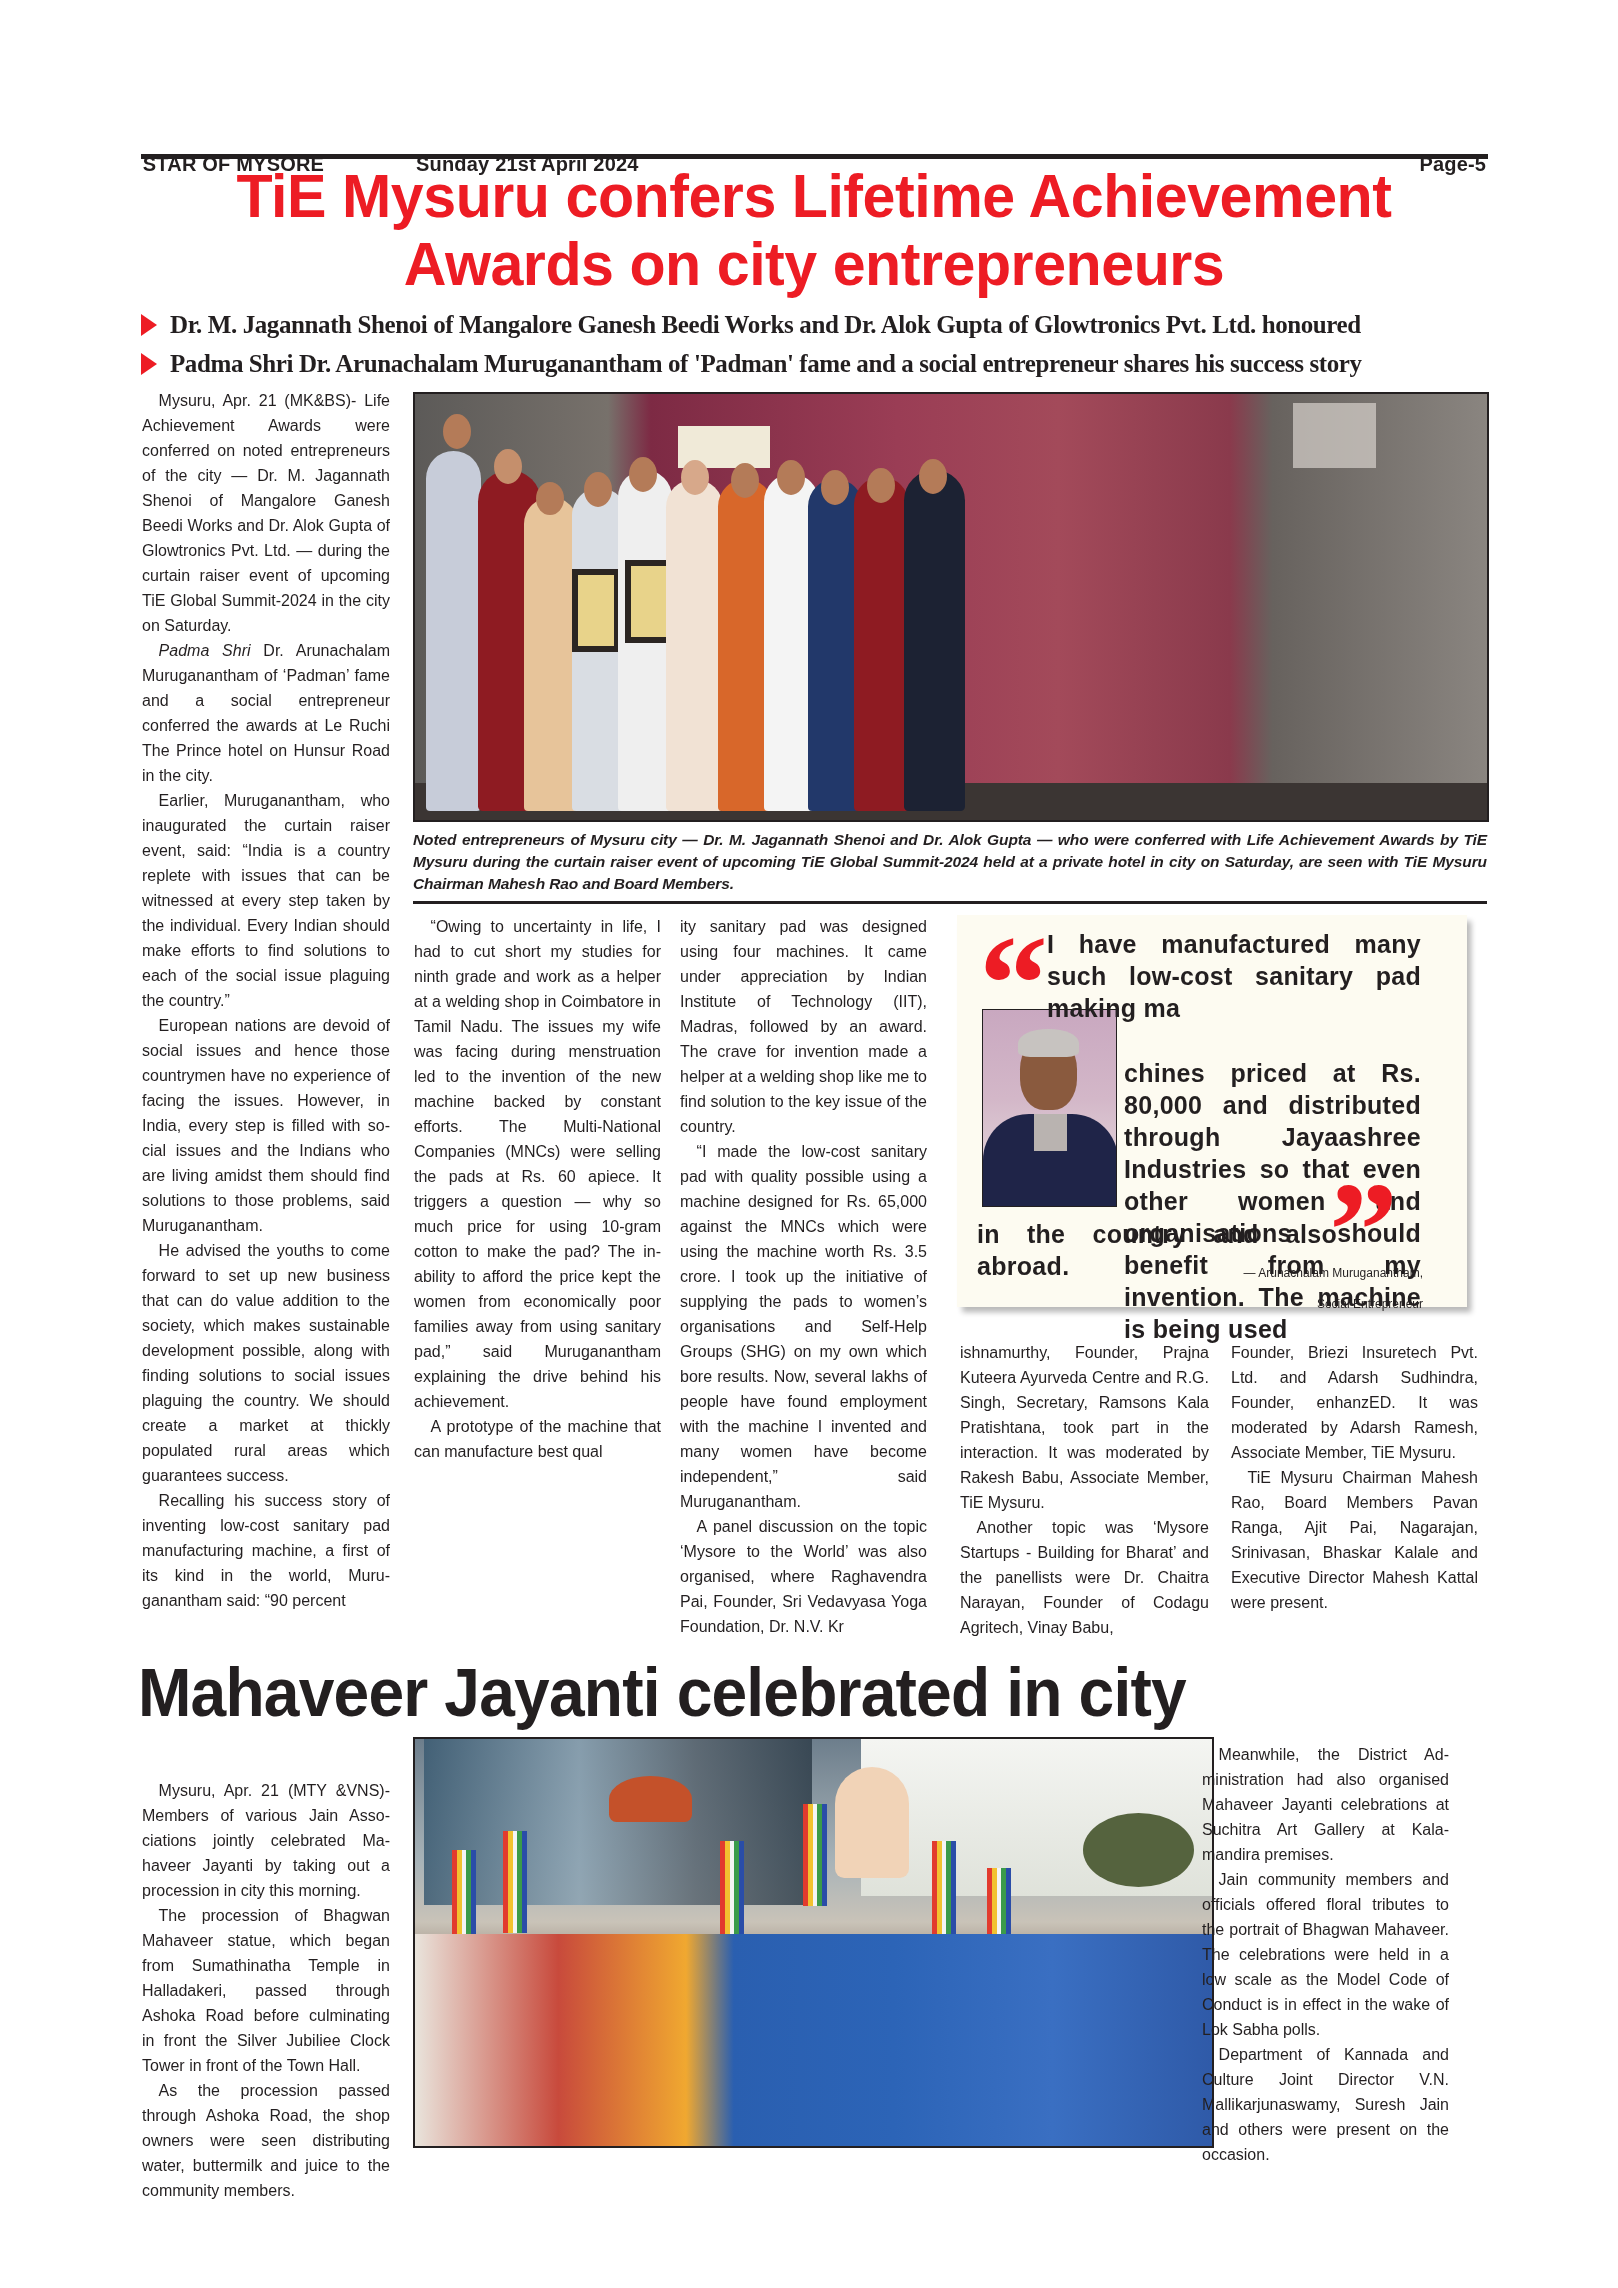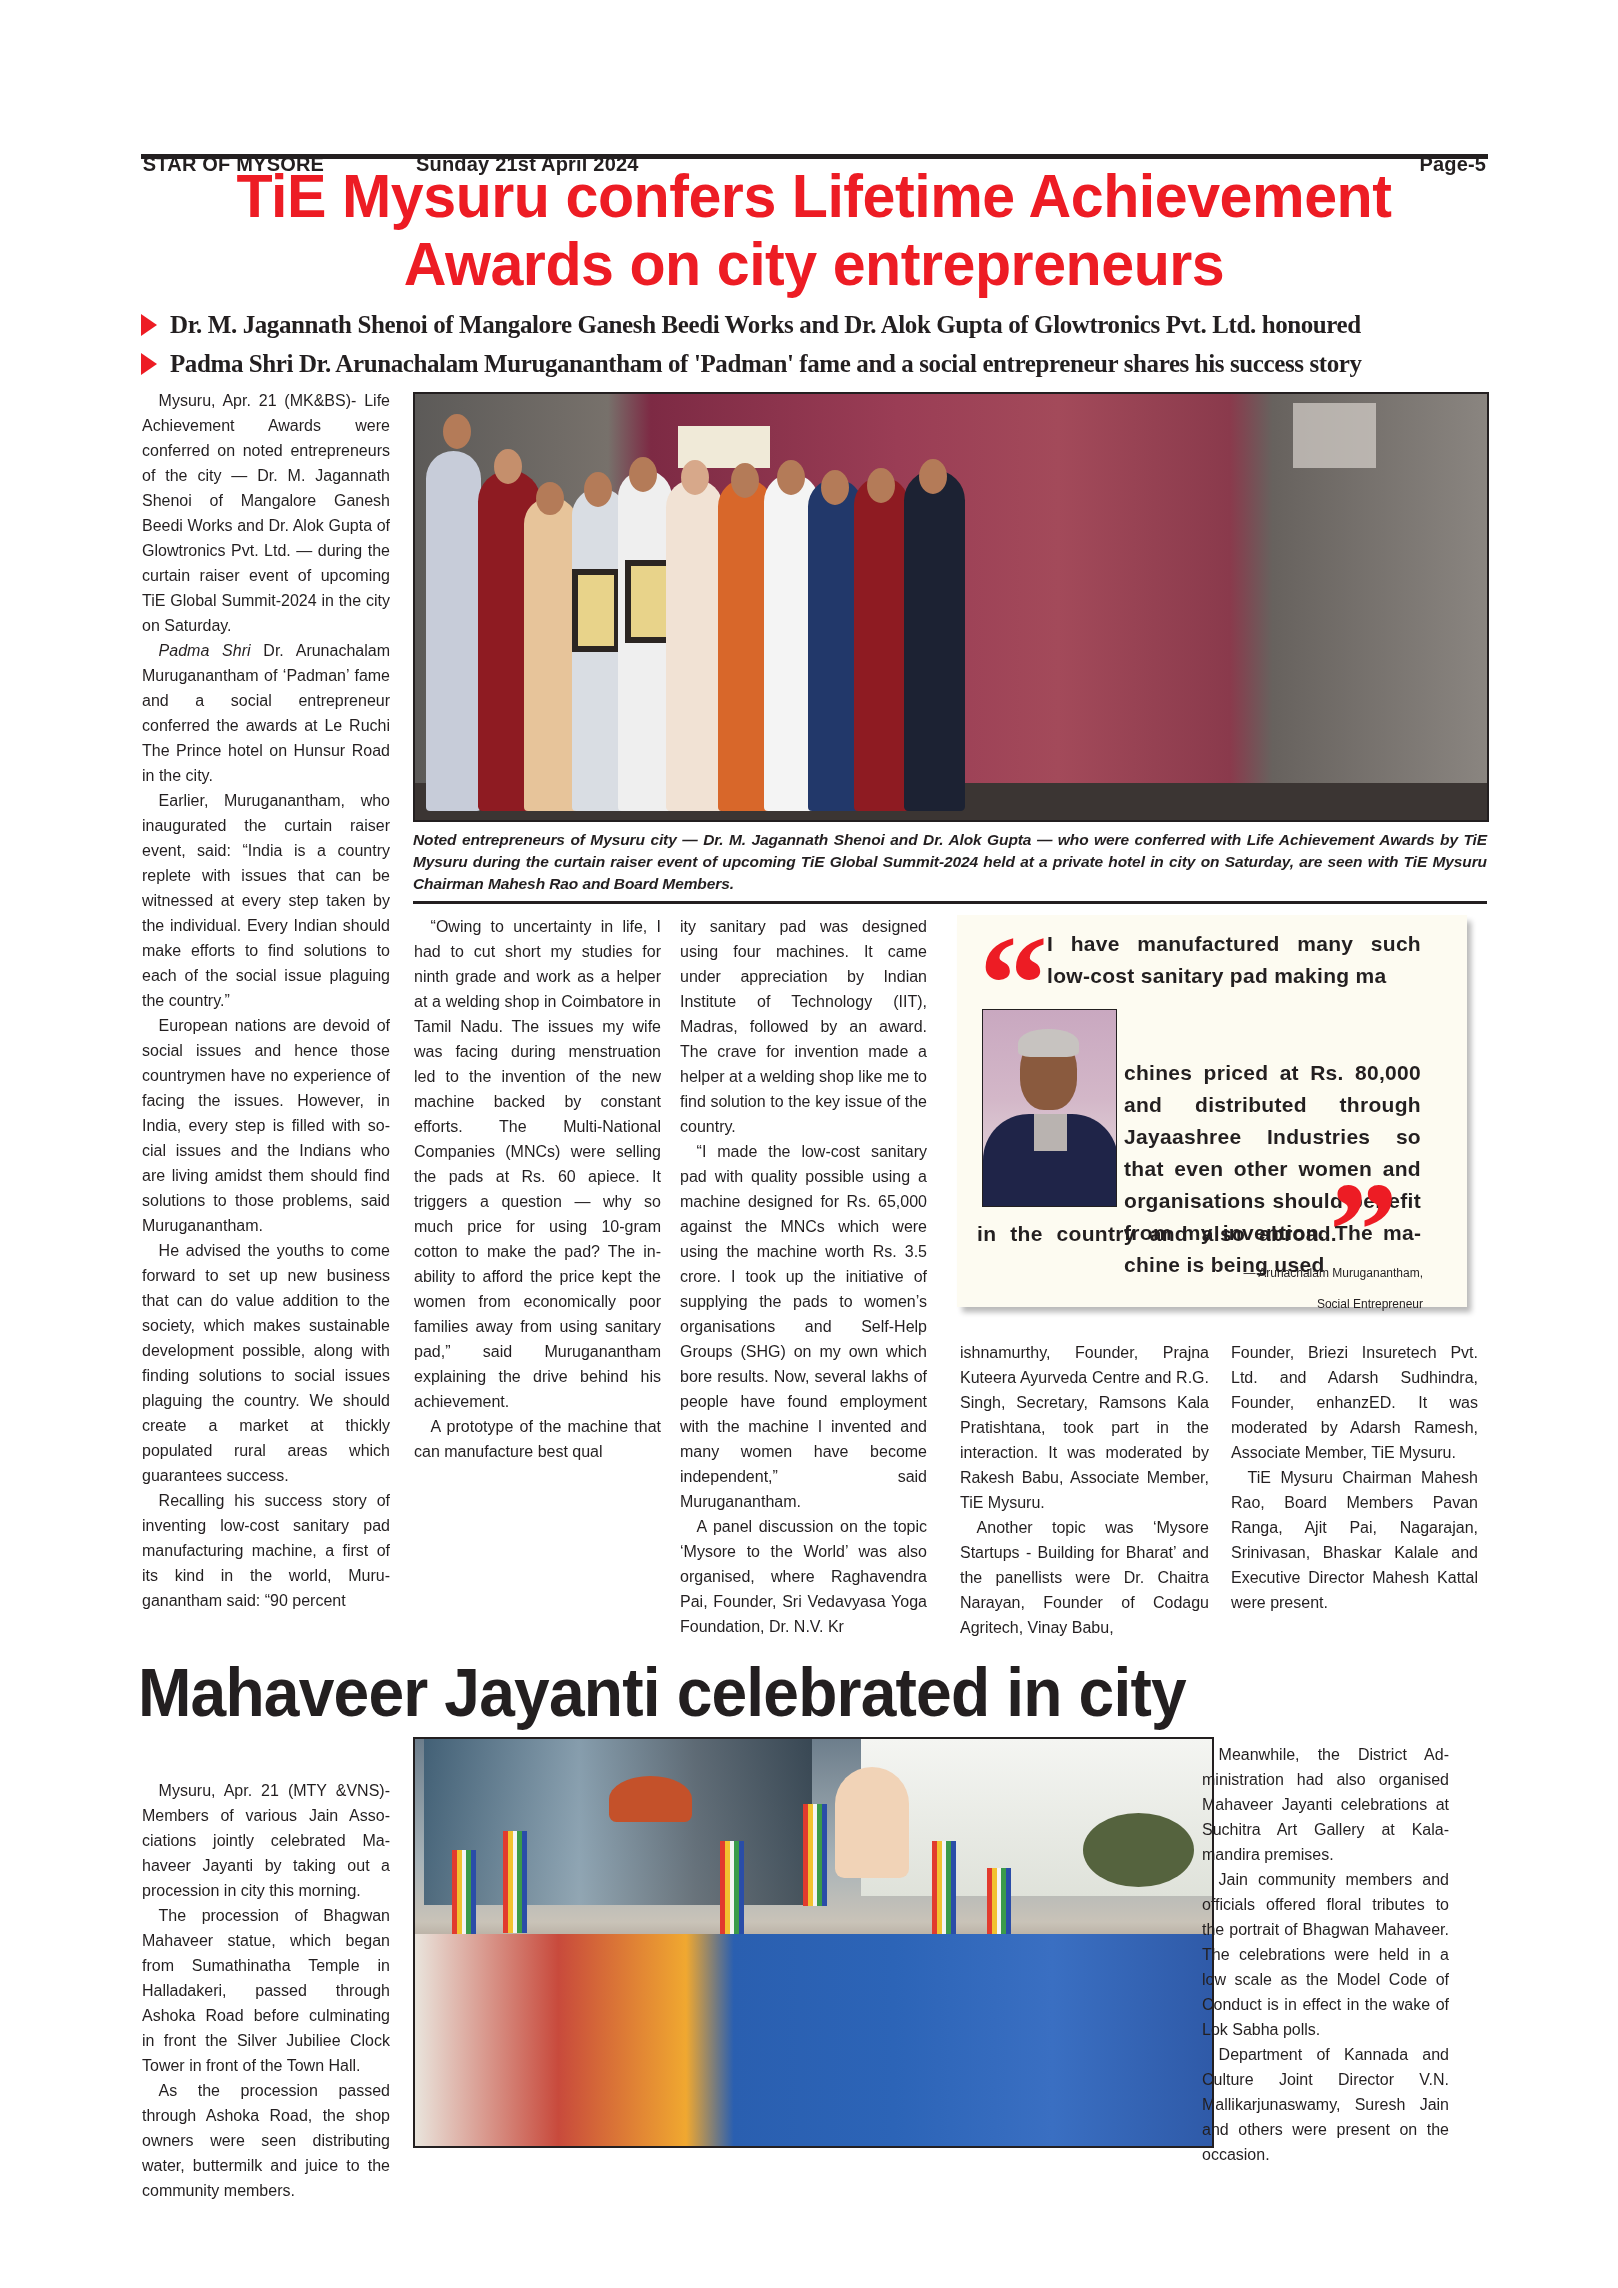--- a/index.html
+++ b/index.html
@@ -61,21 +61,21 @@
   .pq .qopen { position: absolute; left: 22px; top: 0px; font-family: "Liberation Serif", serif; font-weight: bold; font-size: 138px;
                line-height: 138px; color: #ed1c24; letter-spacing: -11px; }
   .pq .qclose { position: absolute; left: 372px; top: 247px; font-family: "Liberation Serif", serif; font-weight: bold; font-size: 138px;
                 line-height: 138px; color: #ed1c24; letter-spacing: -11px; }
   .pq .portrait { position: absolute; left: 25px; top: 94px; width: 135px; height: 198px; border: 1.8px solid #231f20;
                   background: linear-gradient(180deg, #c9a8c0 0%, #d3b7c8 45%, #e9e1e2 100%); overflow: hidden; }
   .pq .portrait .ph { position: absolute; left: 37px; top: 26px; width: 57px; height: 74px; border-radius: 45% 45% 42% 42%; background: #8a5a3e; }
   .pq .portrait .hair { position: absolute; left: 35px; top: 18.5px; width: 61px; height: 28px; border-radius: 50% 50% 20% 20%; background: #c7c3c0; }
   .pq .portrait .jacket { position: absolute; left: 0; bottom: 0; width: 135px; height: 92px; border-radius: 46px 46px 0 0; background: #1f2448; }
   .pq .portrait .collar { position: absolute; left: 51px; bottom: 55px; width: 33px; height: 37px; background: #b9b3b0; }
-  .pq .qtext { position: absolute; font-weight: bold; font-size: 21px; line-height: 32px; text-align: justify; color: #231f20; letter-spacing: 0.3px; }
+  .pq .qtext { position: absolute; font-weight: bold; font-size: 25px; line-height: 32px; text-align: justify; color: #231f20; letter-spacing: 0.3px; }
   .pq .l1 { left: 90px; top: 13px; width: 374px; }
   .pq .l2 { left: 167px; top: 78px; width: 297px; }
   .pq .l3 { left: 20px; top: 303px; width: 360px; text-align-last: justify; }
   .pq .attr { position: absolute; right: 44px; top: 343px; text-align: right; font-size: 12px; line-height: 31px; color: #231f20; }
 
   
   .hl2 { left: 138px; top: 1654px; width: 1357px; font-weight: bold; font-size: 69px; line-height: 78px; white-space: nowrap;
          letter-spacing: -0.9px; color: #231f20; transform: scaleX(0.93); transform-origin: left top; }
 
   

